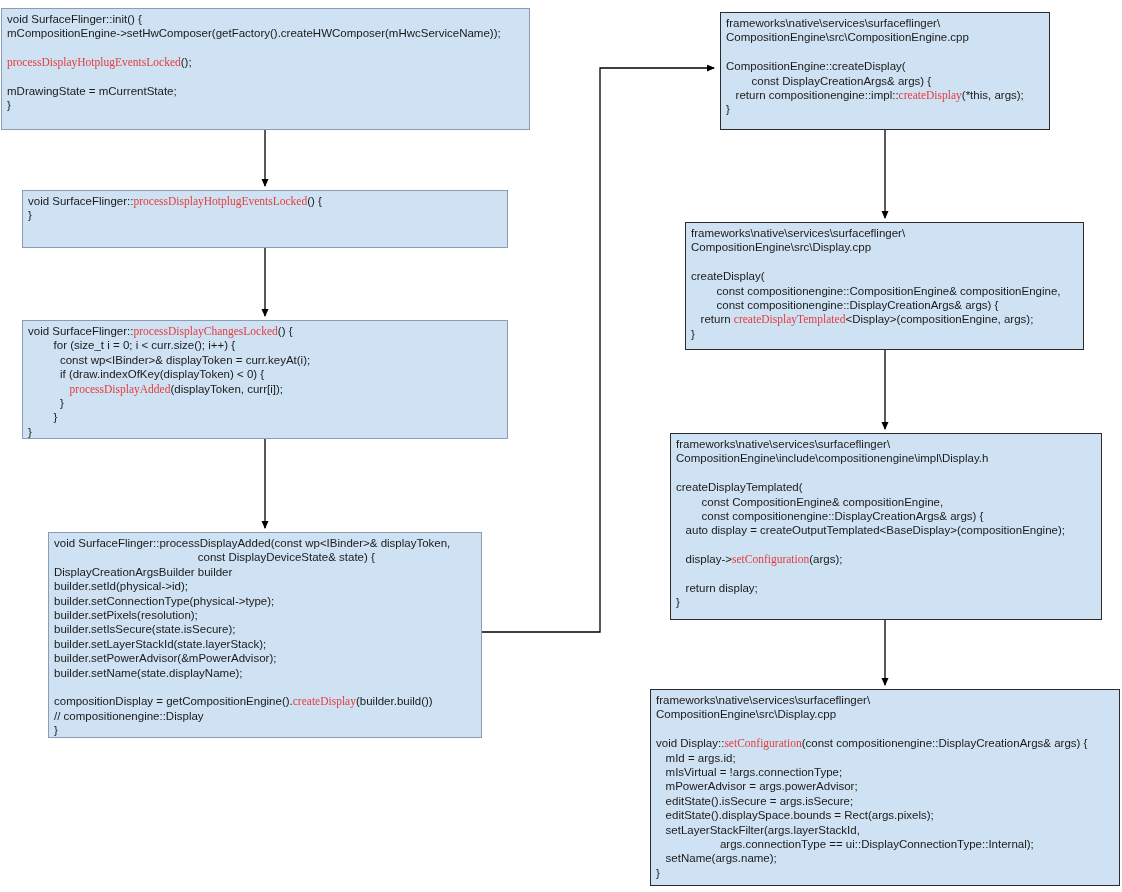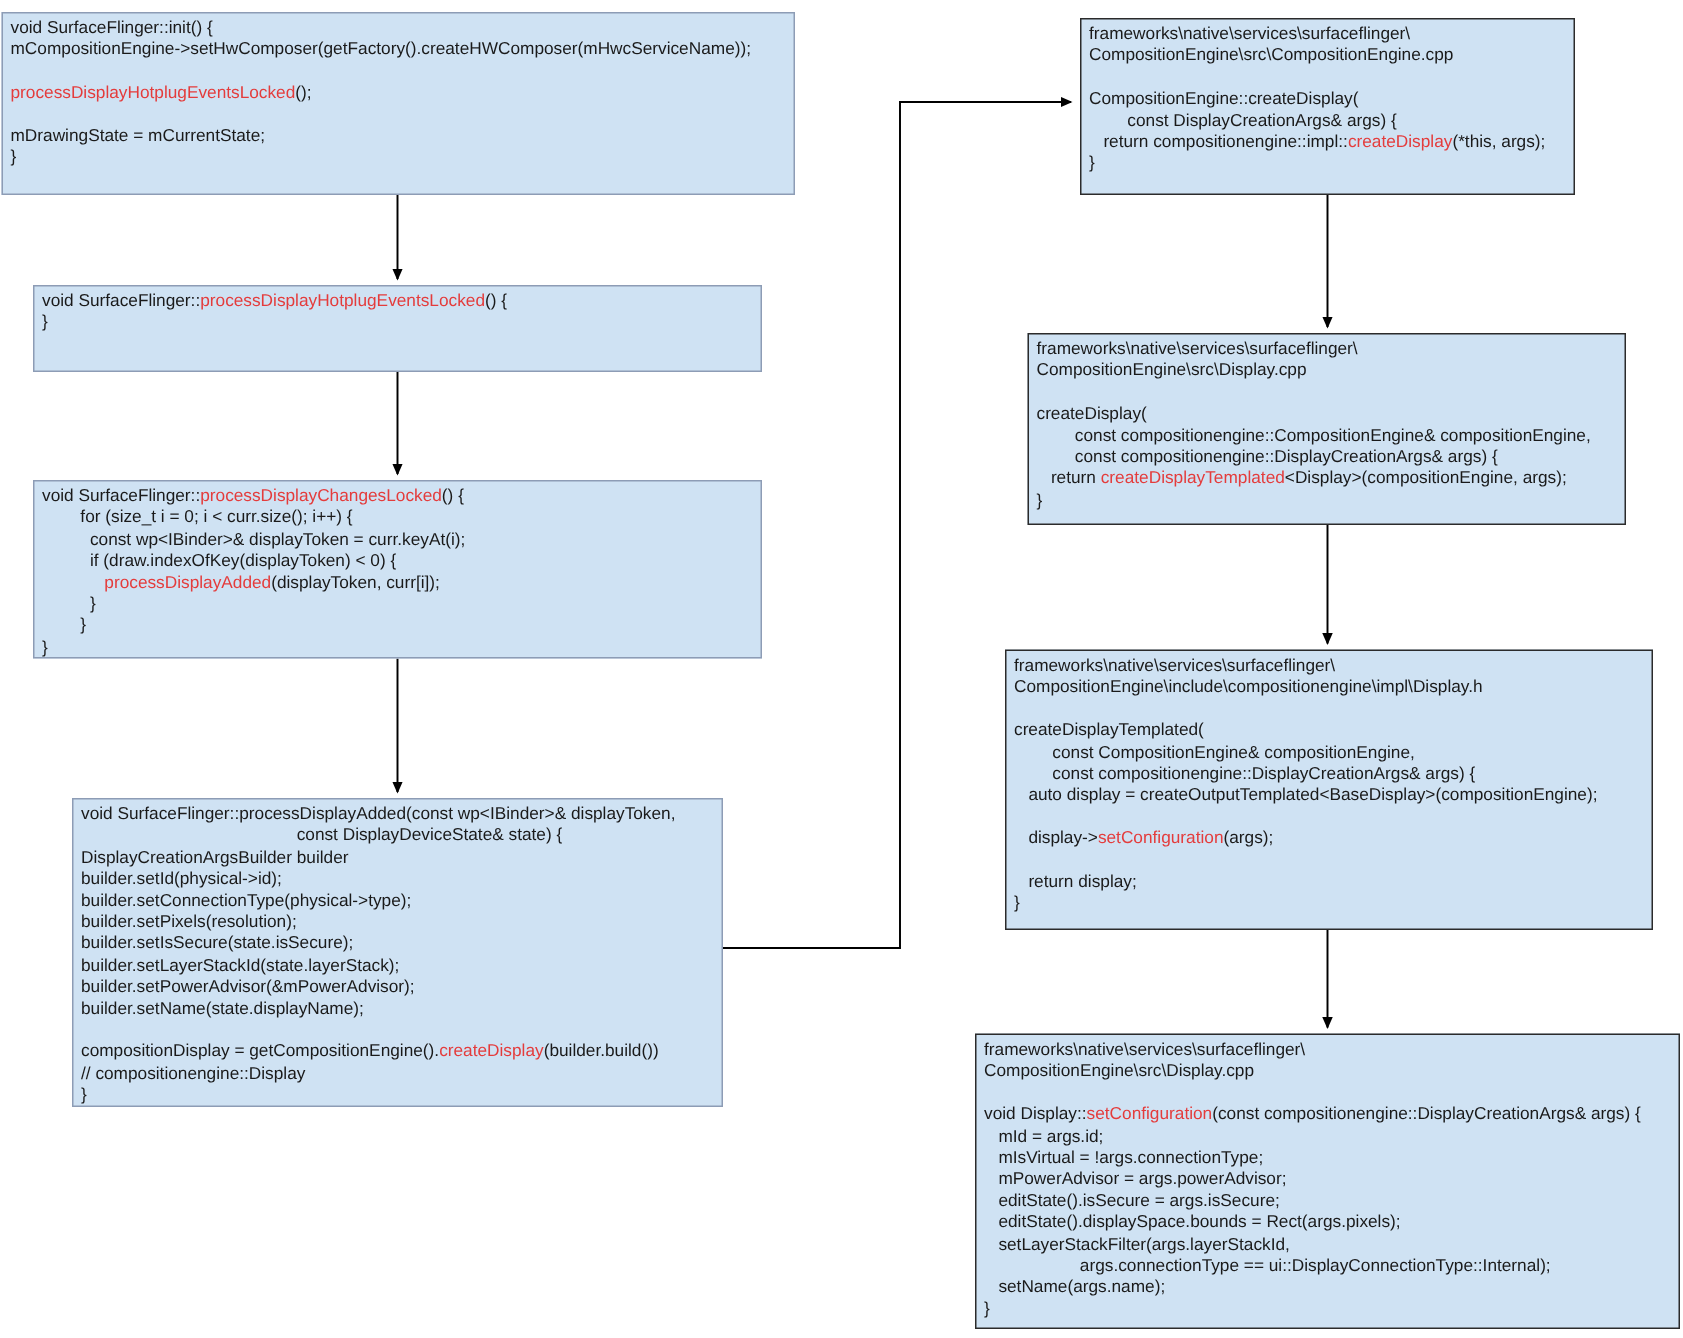--- a/index.html
+++ b/index.html
@@ -22,21 +22,21 @@
     border: 1px solid #8d9cb5;
     padding: 3px 5px;
     font-size: 11.5px;
     line-height: 14.4px;
     color: var(--text-color, #1a1a1a);
     white-space: pre;
     overflow: hidden;
   }
   .code-box.dark { border-color: #2b2b2b; }
   .code-line { min-height: 14.4px; }
-  .hl { color: var(--hl-color, #e43c3c); }
+  .hl { color: var(--hl-color, #e43c3c); font-family: Liberation Serif, serif; }
   #arrow-layer {
     position: absolute;
     left: 0; top: 0;
     width: 1122px;
     height: 892px;
     pointer-events: none;
   }
   .arrow {
     fill: none;
     stroke: var(--arrow-color, #000000);

